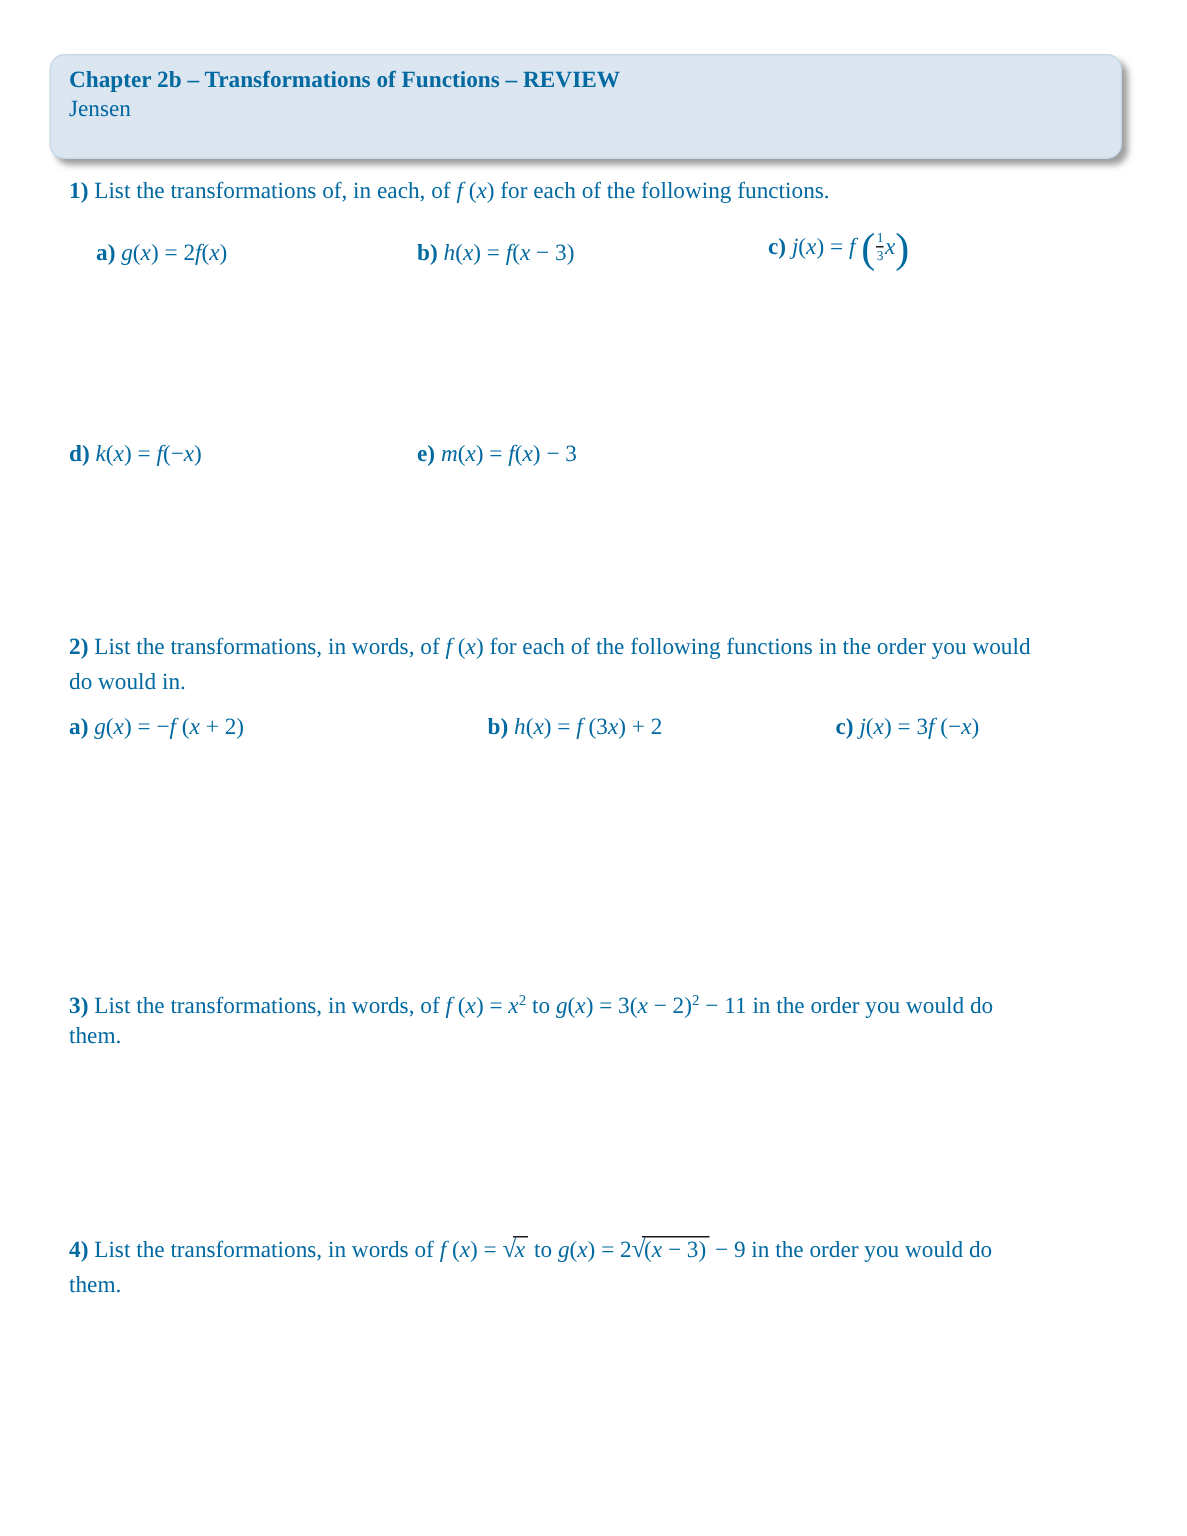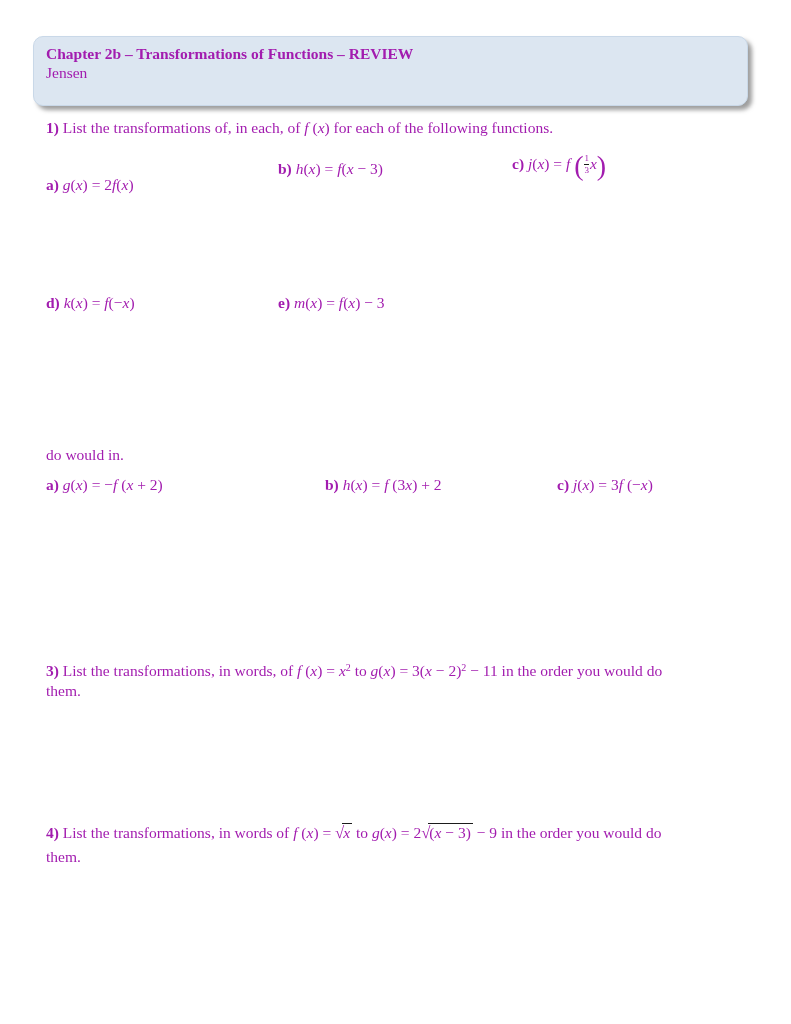--- a/index.html
+++ b/index.html
@@ -51,34 +51,35 @@
     display: inline-block;
     border-top: 1px solid #1b1b1b;
     margin-left: -2px;
     padding: 0 2px 0 1px;
     line-height: 1.1;
   }
 </style>
 </head>
 <body>
 
-<div class="page" style="color: #a21caf;">
+<div class="page" style="color: #0369a1;">
 
   <section class="header-box" style="background: rgb(220, 230, 241);">
     <div class="h-title">Chapter 2b – Transformations of Functions – REVIEW</div>
     <div class="h-line">Jensen</div>
   </section>
 
   <div class="abs" style="left:46px; top:119px;"><span class="bseg">1)</span><span class="useg"> List the transformations of, in each, of </span><span class="iseg">f</span><span class="useg"> (</span><span class="iseg">x</span><span class="useg">) for each of the following functions.</span></div>
-  <div class="abs" style="left:46px;  top:160px;margin-top:16px;"><span class="bseg">a)</span><span class="useg"> </span><span class="iseg">g</span><span class="useg">(</span><span class="iseg">x</span><span class="useg">) = 2</span><span class="iseg">f</span><span class="useg">(</span><span class="iseg">x</span><span class="useg">)</span></div>
+  <div class="abs" style="left:64px;  top:160px;"><span class="bseg">a)</span><span class="useg"> </span><span class="iseg">g</span><span class="useg">(</span><span class="iseg">x</span><span class="useg">) = 2</span><span class="iseg">f</span><span class="useg">(</span><span class="iseg">x</span><span class="useg">)</span></div>
   <div class="abs" style="left:278px; top:160px;"><span class="bseg">b)</span><span class="useg"> </span><span class="iseg">h</span><span class="useg">(</span><span class="iseg">x</span><span class="useg">) = </span><span class="iseg">f</span><span class="useg">(</span><span class="iseg">x</span><span class="useg"> − 3)</span></div>
   <div class="abs" style="left:512px; top:153px;"><span class="bseg">c)</span><span class="useg"> </span><span class="iseg">j</span><span class="useg">(</span><span class="iseg">x</span><span class="useg">) = </span><span class="iseg">f</span><span class="useg"> </span><span class="bigp">(</span><span class="frac"><span class="num">1</span><span class="den">3</span></span><span class="iseg">x</span><span class="bigp">)</span></div>
   <div class="abs" style="left:46px;  top:294px;text-align:right;"><span class="bseg">d)</span><span class="useg"> </span><span class="iseg">k</span><span class="useg">(</span><span class="iseg">x</span><span class="useg">) = </span><span class="iseg">f</span><span class="useg">(−</span><span class="iseg">x</span><span class="useg">)</span></div>
   <div class="abs" style="left:278px; top:294px;"><span class="bseg">e)</span><span class="useg"> </span><span class="iseg">m</span><span class="useg">(</span><span class="iseg">x</span><span class="useg">) = </span><span class="iseg">f</span><span class="useg">(</span><span class="iseg">x</span><span class="useg">) − 3</span></div>
 
+  <div class="abs line2" style="left:46px; top:420px;"><span class="bseg">2)</span><span class="useg"> List the transformations, in words, of </span><span class="iseg">f</span><span class="useg"> (</span><span class="iseg">x</span><span class="useg">) for each of the following functions in the order you would</span></div>
   <div class="abs line2" style="left:46px; top:443px;"><span class="useg">do would in.</span></div>
   <div class="abs" style="left:46px;  top:476px;"><span class="bseg">a)</span><span class="useg"> </span><span class="iseg">g</span><span class="useg">(</span><span class="iseg">x</span><span class="useg">) = −</span><span class="iseg">f</span><span class="useg"> (</span><span class="iseg">x</span><span class="useg"> + 2)</span></div>
   <div class="abs" style="left:325px; top:476px;"><span class="bseg">b)</span><span class="useg"> </span><span class="iseg">h</span><span class="useg">(</span><span class="iseg">x</span><span class="useg">) = </span><span class="iseg">f</span><span class="useg"> (3</span><span class="iseg">x</span><span class="useg">) + 2</span></div>
   <div class="abs" style="left:557px; top:476px;"><span class="bseg">c)</span><span class="useg"> </span><span class="iseg">j</span><span class="useg">(</span><span class="iseg">x</span><span class="useg">) = 3</span><span class="iseg">f</span><span class="useg"> (−</span><span class="iseg">x</span><span class="useg">)</span></div>
 
   <div class="abs line2" style="left:46px; top:656px;"><span class="bseg">3)</span><span class="useg"> List the transformations, in words, of </span><span class="iseg">f</span><span class="useg"> (</span><span class="iseg">x</span><span class="useg">) = </span><span class="iseg">x</span><span class="supseg">2</span><span class="useg"> to </span><span class="iseg">g</span><span class="useg">(</span><span class="iseg">x</span><span class="useg">) = 3(</span><span class="iseg">x</span><span class="useg"> − 2)</span><span class="supseg">2</span><span class="useg"> − 11 in the order you would do</span></div>
   <div class="abs line2" style="left:46px; top:679px;"><span class="useg">them.</span></div>
 
   <div class="abs line2" style="left:46px; top:821px;"><span class="bseg">4)</span><span class="useg"> List the transformations, in words of </span><span class="iseg">f</span><span class="useg"> (</span><span class="iseg">x</span><span class="useg">) = </span><span class="sqrtw"><span class="radsign">√</span><span class="radicand"><span class="iseg">x</span></span></span><span class="useg"> to </span><span class="iseg">g</span><span class="useg">(</span><span class="iseg">x</span><span class="useg">) = 2</span><span class="sqrtw"><span class="radsign">√</span><span class="radicand"><span class="useg">(</span><span class="iseg">x</span><span class="useg"> − 3)</span></span></span><span class="useg"> − 9  in the order you would do</span></div>
   <div class="abs line2" style="left:46px; top:845px;"><span class="useg">them.</span></div>

